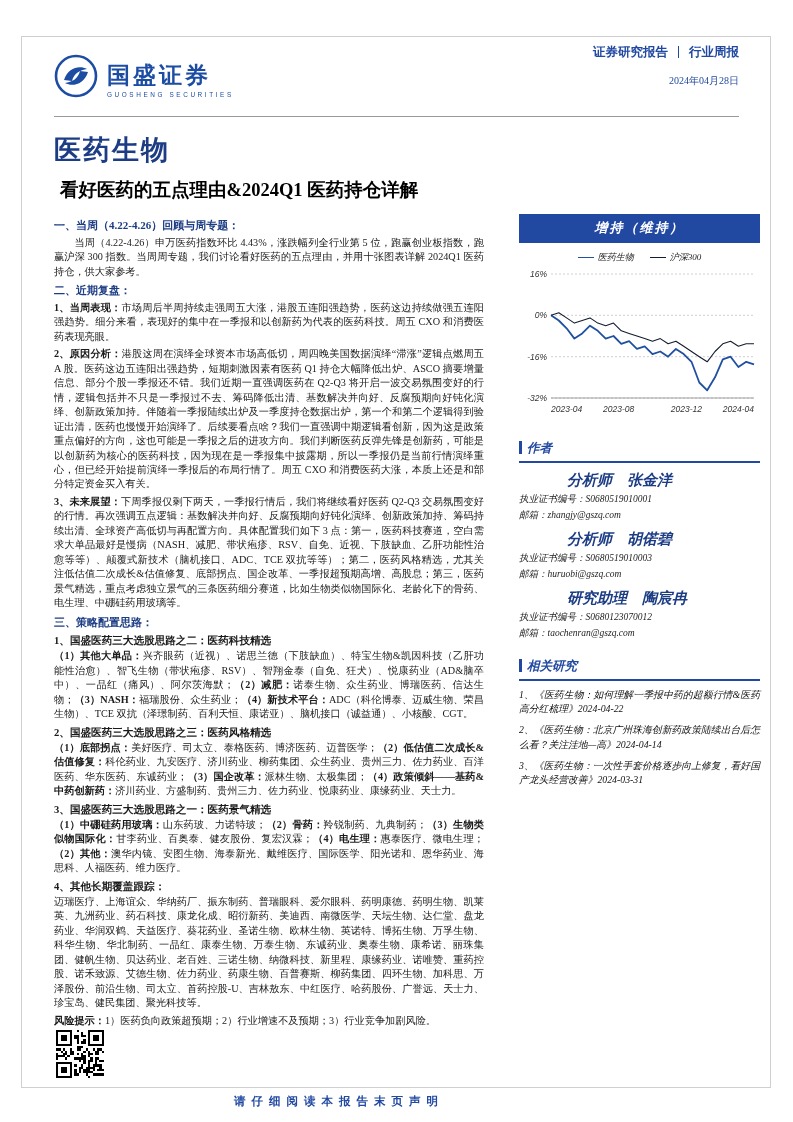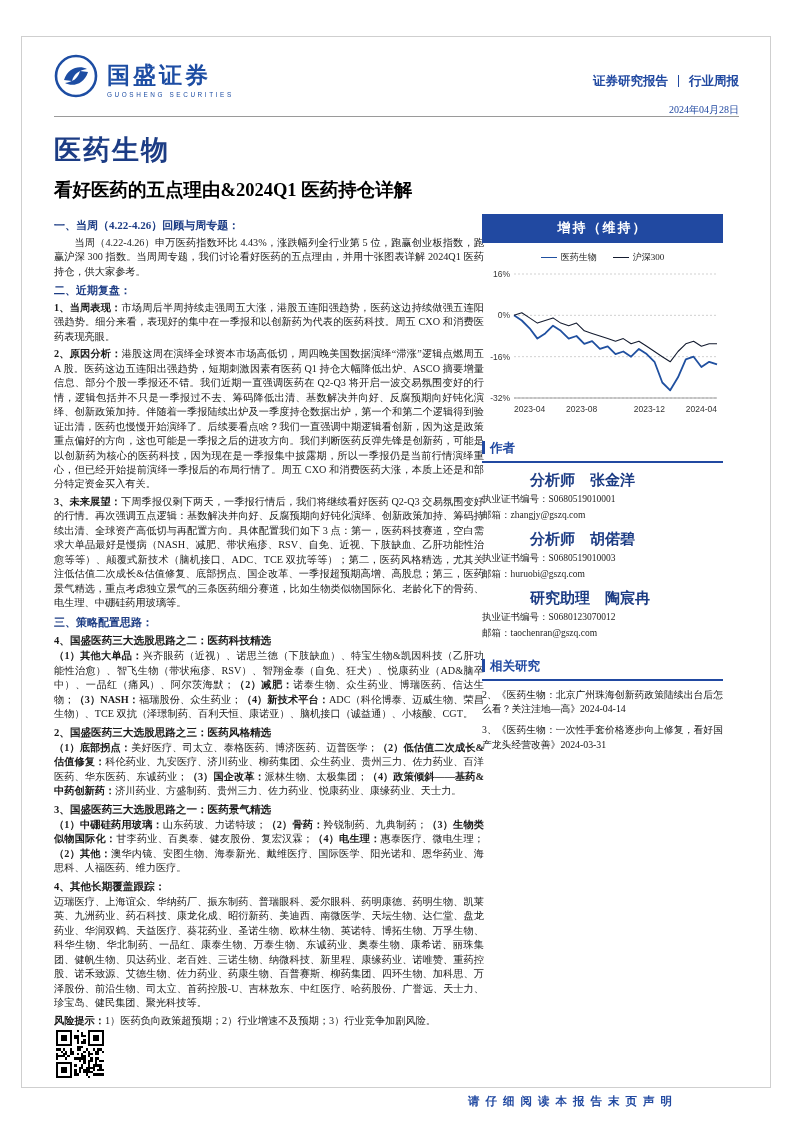--- a/index.html
+++ b/index.html
@@ -8,60 +8,60 @@
     width:793px; height:1122px; position:relative; overflow:hidden;
     font-family:"Liberation Serif", serif; color:#1a1a1a;
   }
   .frame { position:absolute; left:21px; top:36px; width:750px; height:1052px; border:1px solid #cfcfcf; }
 
   
   .logo { position:absolute; left:54px; top:54px; display:flex; align-items:flex-end; gap:9px; }
   .logo-text { display:flex; flex-direction:column; }
   .logo-cn { font-size:23px; font-weight:bold; color:#1d4da3; letter-spacing:3px; line-height:1.1; }
   .logo-en { font-size:6.4px; color:#1d4da3; letter-spacing:2.6px; margin-top:3px; font-family:"Liberation Sans", sans-serif; }
-  .header-right { position:absolute; right:54px; top:73px; text-align:right; }
+  .header-right { position:absolute; right:54px; top:44px; text-align:right; }
   .report-type-row { font-size:12.5px; color:#2149a1; font-weight:bold; }
   .sep { display:inline-block; width:1px; height:12px; background:#2149a1; margin:0 10px; vertical-align:-2px; }
   .report-date { font-size:10px; color:#2149a1; margin-top:13px; }
   .header-rule { position:absolute; left:54px; width:685px; top:116px; border-top:1px solid #9a9a9a; }
 
   .title { position:absolute; left:54px; top:132px; font-size:27px; font-weight:bold; color:#1c3c84; letter-spacing:2px; }
-  .subtitle { position:absolute; left:54px; top:177px; font-size:18.5px; font-weight:bold; color:#000; }
+  .subtitle { position:absolute; left:60px; top:177px; font-size:18.5px; font-weight:bold; color:#000; }
 
   
   .main-left { position:absolute; left:54px; top:214px; width:430px; height:822px; overflow:hidden;
                font-size:10.2px; line-height:1.42; text-align:justify; }
   .sec-h { color:#1c3c84; font-weight:bold; font-size:11px; margin:4px 0 2px; }
   .sub-h { font-weight:bold; font-size:10.6px; margin:3px 0 1px; }
   .para { margin-bottom:3px; }
   .para .b { font-weight:bold; }
   .indent { text-indent:2em; }
 
   
-  .sidebar { position:absolute; left:482px; top:214px; width:241px; font-family:"Liberation Serif", serif; }
+  .sidebar { position:absolute; left:519px; top:214px; width:241px; font-family:"Liberation Serif", serif;font-style:italic; }
   .rating-badge { background:#2149a1; color:#fff; font-weight:bold; font-size:13px; text-align:center; padding:5px 0 6px; letter-spacing:2px; }
   .side-h { color:#2149a1; font-weight:bold; font-size:12.5px; border-bottom:2px solid #2149a1;
             padding:2px 0 4px 8px; position:relative; margin-top:16px; }
   .side-h::before { content:""; position:absolute; left:0; top:3px; width:3px; height:13px; background:#2149a1; }
 
   .chart-block { margin-top:8px; }
   .legend { display:flex; justify-content:center; gap:16px; font-size:9px; color:#222; margin-bottom:2px; }
   .leg-item { display:flex; align-items:center; gap:4px; }
   .sw { display:inline-block; width:16px; height:2px; background:#000; }
 
   .author-block { margin-top:8px; }
   .author-line { font-weight:bold; color:#1c3c84; font-size:15px; margin-top:6px;margin-left:48px; }
   .meta { font-size:9.5px; color:#222; margin-top:3px; }
 
   .rel-item { font-size:9.8px; line-height:1.45; margin-top:7px; text-align:justify; color:#111; }
 
   
   .qr { position:absolute; left:56px; top:1030px; width:48px; height:48px; }
   .qr svg { width:48px; height:48px; }
-  .disclaimer { position:absolute; left:0; top:1094px; width:678px; text-align:right;
+  .disclaimer { position:absolute; left:0; top:1094px; width:678px; text-align:center;
                 color:#2149a1; font-weight:bold; font-size:11.5px; letter-spacing:6px; }
 </style>
 </head>
 <body>
 
 <div class="frame"></div>
 
 <div class="logo">
   <svg width="44" height="44" viewBox="0 0 44 44">
     <circle cx="22" cy="22" r="20" fill="none" stroke="#1d4da3" stroke-width="2.6"></circle>
@@ -87,21 +87,21 @@
 <div class="subtitle">看好医药的五点理由&amp;2024Q1 医药持仓详解</div>
 
 <div class="main-left">
     <div class="sec-h"><span class="b">一、当周（4.22-4.26）回顾与周专题：</span></div>
     <p class="para indent"><span>当周（4.22-4.26）申万医药指数环比 4.43%，涨跌幅列全行业第 5 位，跑赢创业板指数，跑赢沪深 300 指数。当周周专题，我们讨论看好医药的五点理由，并用十张图表详解 2024Q1 医药持仓，供大家参考。</span></p>
     <div class="sec-h"><span class="b">二、近期复盘：</span></div>
     <p class="para"><span class="b">1、当周表现：</span><span>市场周后半周持续走强周五大涨，港股五连阳强趋势，医药这边持续做强五连阳强趋势。细分来看，表现好的集中在一季报和以创新药为代表的医药科技。周五 CXO 和消费医药表现亮眼。</span></p>
     <p class="para"><span class="b">2、原因分析：</span><span>港股这周在演绎全球资本市场高低切，周四晚美国数据演绎“滞涨”逻辑点燃周五 A 股。医药这边五连阳出强趋势，短期刺激因素有医药 Q1 持仓大幅降低出炉、ASCO 摘要增量信息、部分个股一季报还不错。我们近期一直强调医药在 Q2-Q3 将开启一波交易氛围变好的行情，逻辑包括并不只是一季报过不去、筹码降低出清、基数解决并向好、反腐预期向好钝化演绎、创新政策加持。伴随着一季报陆续出炉及一季度持仓数据出炉，第一个和第二个逻辑得到验证出清，医药也慢慢开始演绎了。后续要看点啥？我们一直强调中期逻辑看创新，因为这是政策重点偏好的方向，这也可能是一季报之后的进攻方向。我们判断医药反弹先锋是创新药，可能是以创新药为核心的医药科技，因为现在是一季报集中披露期，所以一季报仍是当前行情演绎重心，但已经开始提前演绎一季报后的布局行情了。周五 CXO 和消费医药大涨，本质上还是和部分特定资金买入有关。</span></p>
     <p class="para"><span class="b">3、未来展望：</span><span>下周季报仅剩下两天，一季报行情后，我们将继续看好医药 Q2-Q3 交易氛围变好的行情。再次强调五点逻辑：基数解决并向好、反腐预期向好钝化演绎、创新政策加持、筹码持续出清、全球资产高低切与再配置方向。具体配置我们如下 3 点：第一，医药科技赛道，空白需求大单品最好是慢病（NASH、减肥、带状疱疹、RSV、自免、近视、下肢缺血、乙肝功能性治愈等等）、颠覆式新技术（脑机接口、ADC、TCE 双抗等等）；第二，医药风格精选，尤其关注低估值二次成长&amp;估值修复、底部拐点、国企改革、一季报超预期高增、高股息；第三，医药景气精选，重点考虑独立景气的三条医药细分赛道，比如生物类似物国际化、老龄化下的骨药、电生理、中硼硅药用玻璃等。</span></p>
     <div class="sec-h"><span class="b">三、策略配置思路：</span></div>
-    <div class="sub-h"><span class="b">4、国盛医药三大选股思路之二：医药科技精选</span></div>
+    <div class="sub-h"><span class="b">1、国盛医药三大选股思路之二：医药科技精选</span></div>
     <p class="para"><span class="b">（1）其他大单品：</span><span>兴齐眼药（近视）、诺思兰德（下肢缺血）、特宝生物&amp;凯因科技（乙肝功能性治愈）、智飞生物（带状疱疹、RSV）、智翔金泰（自免、狂犬）、悦康药业（AD&amp;脑卒中）、一品红（痛风）、阿尔茨海默；</span><span class="b">（2）减肥：</span><span>诺泰生物、众生药业、博瑞医药、信达生物；</span><span class="b">（3）NASH：</span><span>福瑞股份、众生药业；</span><span class="b">（4）新技术平台：</span><span>ADC（科伦博泰、迈威生物、荣昌生物）、TCE 双抗（泽璟制药、百利天恒、康诺亚）、脑机接口（诚益通）、小核酸、CGT。</span></p>
     <div class="sub-h"><span class="b">2、国盛医药三大选股思路之三：医药风格精选</span></div>
     <p class="para"><span class="b">（1）底部拐点：</span><span>美好医疗、司太立、泰格医药、博济医药、迈普医学；</span><span class="b">（2）低估值二次成长&amp;估值修复：</span><span>科伦药业、九安医疗、济川药业、柳药集团、众生药业、贵州三力、佐力药业、百洋医药、华东医药、东诚药业；</span><span class="b">（3）国企改革：</span><span>派林生物、太极集团；</span><span class="b">（4）政策倾斜——基药&amp;中药创新药：</span><span>济川药业、方盛制药、贵州三力、佐力药业、悦康药业、康缘药业、天士力。</span></p>
     <div class="sub-h"><span class="b">3、国盛医药三大选股思路之一：医药景气精选</span></div>
     <p class="para"><span class="b">（1）中硼硅药用玻璃：</span><span>山东药玻、力诺特玻；</span><span class="b">（2）骨药：</span><span>羚锐制药、九典制药；</span><span class="b">（3）生物类似物国际化：</span><span>甘李药业、百奥泰、健友股份、复宏汉霖；</span><span class="b">（4）电生理：</span><span>惠泰医疗、微电生理；</span><span class="b">（2）其他：</span><span>澳华内镜、安图生物、海泰新光、戴维医疗、国际医学、阳光诺和、恩华药业、海思科、人福医药、维力医疗。</span></p>
     <div class="sub-h"><span class="b">4、其他长期覆盖跟踪：</span></div>
     <p class="para"><span>迈瑞医疗、上海谊众、华纳药厂、振东制药、普瑞眼科、爱尔眼科、药明康德、药明生物、凯莱英、九洲药业、药石科技、康龙化成、昭衍新药、美迪西、南微医学、天坛生物、达仁堂、盘龙药业、华润双鹤、天益医疗、葵花药业、圣诺生物、欧林生物、英诺特、博拓生物、万孚生物、科华生物、华北制药、一品红、康泰生物、万泰生物、东诚药业、奥泰生物、康希诺、丽珠集团、健帆生物、贝达药业、老百姓、三诺生物、纳微科技、新里程、康缘药业、诺唯赞、重药控股、诺禾致源、艾德生物、佐力药业、药康生物、百普赛斯、柳药集团、四环生物、加科思、万泽股份、前沿生物、司太立、首药控股-U、吉林敖东、中红医疗、哈药股份、广誉远、天士力、珍宝岛、健民集团、聚光科技等。</span></p>
     <p class="para"><span class="b">风险提示：</span><span>1）医药负向政策超预期；2）行业增速不及预期；3）行业竞争加剧风险。</span></p>
   </div>
 
@@ -152,20 +152,21 @@
       </div>
       <div class="author-block">
         <div class="author-line">研究助理　陶宸冉</div>
         <div class="meta">执业证书编号：S0680123070012</div>
         <div class="meta">邮箱：taochenran@gszq.com</div>
       </div>
     </div>
 
   <div class="side-h">相关研究</div>
   <div>
+      <div class="rel-item">1、《医药生物：如何理解一季报中药的超额行情&amp;医药高分红梳理》2024-04-22</div>
       <div class="rel-item">2、《医药生物：北京广州珠海创新药政策陆续出台后怎么看？关注洼地—高》2024-04-14</div>
       <div class="rel-item">3、《医药生物：一次性手套价格逐步向上修复，看好国产龙头经营改善》2024-03-31</div>
     </div>
 </div>
 
 <div class="qr">
   <svg id="qr-svg" viewBox="0 0 21 21" shape-rendering="crispEdges" fill="#000">
       <rect x="9" y="0" width="1" height="1"></rect>
       <rect x="11" y="1" width="1" height="1"></rect>
       <rect x="8" y="2" width="1" height="1"></rect>

